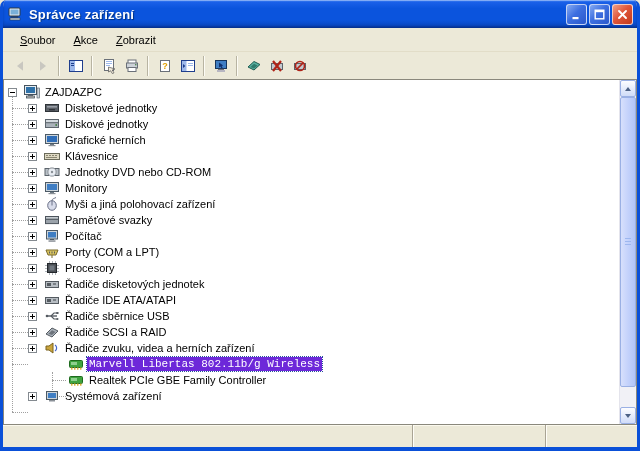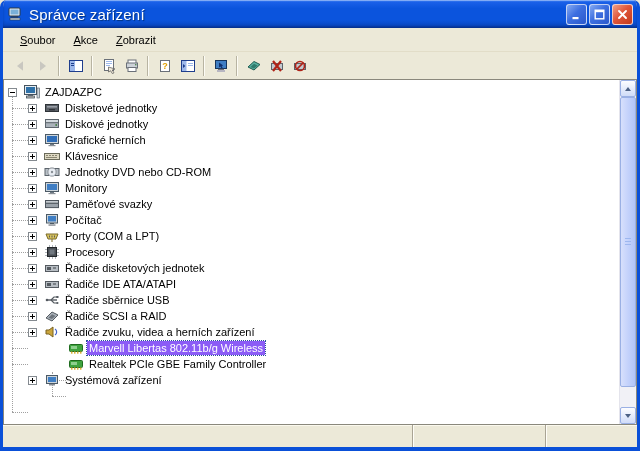--- a/index.html
+++ b/index.html
@@ -13,21 +13,21 @@
   }
   
   .titlebar{
     height:28px;flex:0 0 28px;display:flex;align-items:center;padding:0 4px 0 5px;
     background:linear-gradient(180deg,#4a8af4 0%,#1a60e8 8%,#0b54dd 30%,#0b54dd 70%,#0a49c4 92%,#073a9e 100%);
     box-shadow:inset 0 1px 0 rgba(255,255,255,.35), inset 0 -2px 3px rgba(0,20,90,.3);
   }
   .app-icon{width:16px;height:16px;margin-right:5px;flex:0 0 16px;}
   .app-icon svg{display:block;}
   .title-text{
-    flex:1;color:#fff;font-weight:normal;font-size:15px;
+    flex:1;color:#fff;font-weight:bold;font-size:13px;
     text-shadow:1px 1px 1px #00317e;letter-spacing:.2px;
     white-space:nowrap;overflow:hidden;
   }
   .win-controls{display:flex;align-items:center;}
   .wbtn{width:21px;height:21px;margin-left:2px;border-radius:3px;border:1px solid rgba(255,255,255,.7);
     display:flex;align-items:center;justify-content:center;}
   .wbtn svg{display:block;}
   .wbtn.minimize,.wbtn.maximize{background:linear-gradient(135deg,#86abf2 0%,#3d6fe0 45%,#2b58cb 100%);}
   .wbtn.close{background:linear-gradient(135deg,#f2a邸 0%,#e0563a 45%,#c23a1d 100%);
     background:linear-gradient(135deg,#f0a088 0%,#e0563a 45%,#c23a1d 100%);}
@@ -45,21 +45,21 @@
   
   .panel{flex:0 0 346px;height:346px;display:flex;background:#fff;border:1px solid #8a887c;}
   .tree{position:relative;flex:1;overflow:hidden;padding-top:4px;background:#fff;text-align:center;}
   .trow{height:16px;display:flex;align-items:center;white-space:nowrap;position:relative;z-index:1;}
   .ebox{width:9px;height:9px;flex:0 0 9px;border:1px solid #848a90;background:#fff;position:relative;}
   .ebox::before{content:'';position:absolute;left:1px;right:1px;top:3px;height:1px;background:#000;}
   .ebox.plus::after{content:'';position:absolute;top:1px;bottom:1px;left:3px;width:1px;background:#000;}
   .nicon{width:16px;height:16px;flex:0 0 16px;}
   .nicon svg{display:block;}
   .tlabel{margin-left:3px;padding:1px 2px;line-height:12px;}
-  .tlabel.sel{background:#8b5cf6;color:#fff;outline:1px dotted #274f9b;}
+  .tlabel.sel{background:#6d28d9;color:#fff;outline:1px dotted #274f9b;font-family:Liberation Mono, monospace;}
   .cline{position:absolute;z-index:0;}
   .cline.v{width:1px;border-left:1px dotted #a0a0a0;}
   .cline.h{height:1px;border-top:1px dotted #a0a0a0;}
   
   .scrollbar{flex:0 0 17px;width:17px;background:#f1f1f6;display:flex;flex-direction:column;border-left:1px solid #e4e4ec;}
   .sbtn{height:17px;flex:0 0 17px;background:linear-gradient(180deg,#fdfdff,#d0dcf8);border:1px solid #9ab0e4;border-radius:2px;
     display:flex;align-items:center;justify-content:center;}
   .sarr{width:0;height:0;border:3px solid transparent;}
   .sarr.up{border-bottom:4px solid #4d6185;margin-top:-3px;}
   .sarr.down{border-top:4px solid #4d6185;margin-bottom:-3px;}
@@ -339,20 +339,31 @@
               <rect x="6" y="11.6" width="4" height="1.2" fill="#4c5a66"></rect>
               <rect x="4.5" y="13" width="7" height="1.2" fill="#8a9097"></rect>
             </svg>
           </span>
           <span class="tlabel">Monitory</span>
         </div>
         <div class="trow">
           <span class="ebox plus" style="margin-left: 24px;"></span>
           <span class="nicon" style="margin-left: 7px;">
             <svg width="16" height="16" viewBox="0 0 16 16" xmlns="http://www.w3.org/2000/svg">
+              <ellipse cx="8" cy="9.5" rx="4.3" ry="4.8" fill="#d8dcea" stroke="#6a7086"></ellipse>
+              <path d="M8 4.7 L8 9.5" stroke="#6a7086"></path>
+              <path d="M8 4.7 C8 2.5 10.5 2.5 12 1.5" stroke="#6a7086" fill="none"></path>
+            </svg>
+          </span>
+          <span class="tlabel">Myši a jiná polohovací zařízení</span>
+        </div>
+        <div class="trow">
+          <span class="ebox plus" style="margin-left: 24px;"></span>
+          <span class="nicon" style="margin-left: 7px;">
+            <svg width="16" height="16" viewBox="0 0 16 16" xmlns="http://www.w3.org/2000/svg">
               <rect x="1.5" y="7" width="13" height="4.6" fill="#9aa2aa" stroke="#4c545c"></rect>
               <rect x="1.5" y="4.5" width="13" height="2.7" fill="#c5cbd0" stroke="#4c545c"></rect>
             </svg>
           </span>
           <span class="tlabel">Paměťové svazky</span>
         </div>
         <div class="trow">
           <span class="ebox plus" style="margin-left: 24px;"></span>
           <span class="nicon" style="margin-left: 7px;">
             <svg width="16" height="16" viewBox="0 0 16 16" xmlns="http://www.w3.org/2000/svg">

